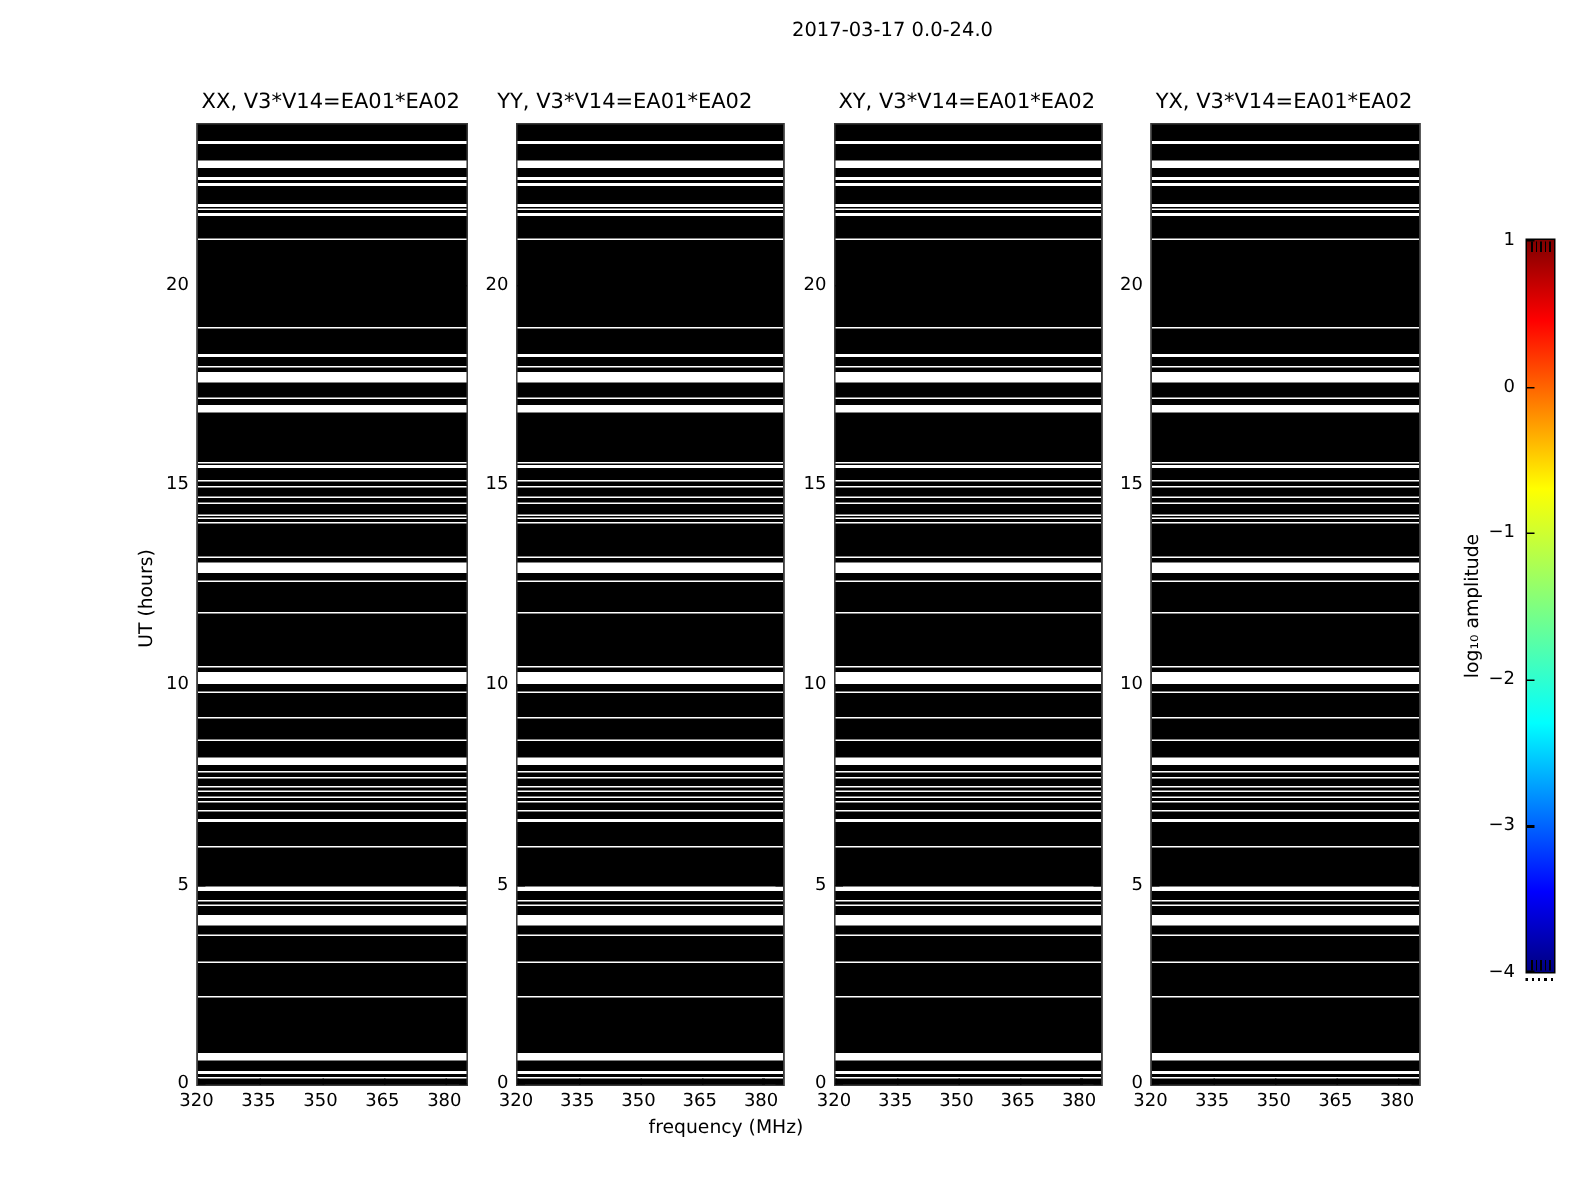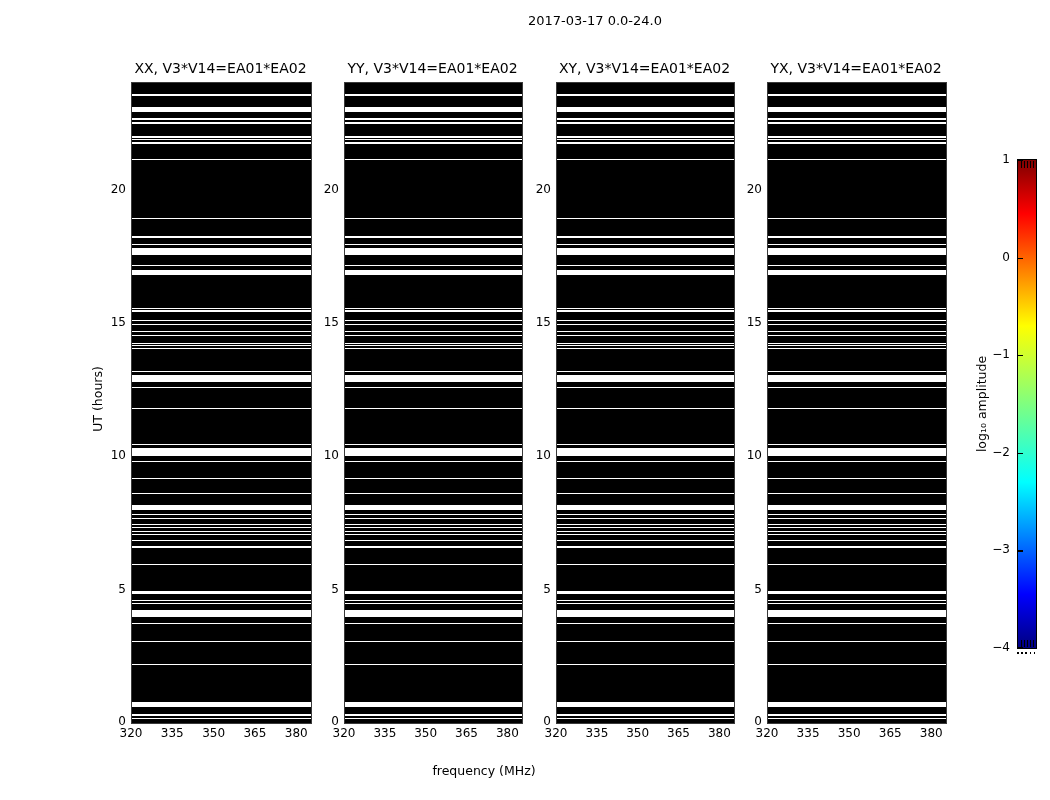--- a/index.html
+++ b/index.html
@@ -22,21 +22,21 @@
     border:1px solid #3a3a3a;box-sizing:content-box;
   }
   .stripe{position:absolute;left:0;right:0;background:#ffffff;}
   .xtick-in{position:absolute;bottom:0;width:1.2px;height:4px;background:#000;}
   .ytick-in{position:absolute;height:1.3px;width:5px;background:#000;}
   .tick-label{position:absolute;font-size:12px;white-space:nowrap;}
   .ytick-label{transform:translateY(-50%);text-align:right;}
   .xtick-label{transform:translateX(-50%);top:726px;}
   .xlabel{
     position:absolute;top:743px;left:484px;transform:translateX(-50%);
-    font-size:12.5px;white-space:nowrap;margin-top:20px;
+    font-size:12.5px;white-space:nowrap;
   }
   .ylabel{
     position:absolute;left:97px;top:399px;
     transform:translate(-50%,-50%) rotate(-90deg);
     font-size:12.5px;white-space:nowrap;
   }
   .cbar{
     position:absolute;left:1017px;top:159px;width:18px;height:488px;
     border:1px solid #000;box-sizing:content-box;
   }
@@ -143,21 +143,21 @@
         <div class="ytick-in" style="left: 174px; top: 638.7px;"></div>
         <div class="ytick-in" style="left: 0px; top: 506.667px;"></div>
         <div class="ytick-in" style="left: 174px; top: 506.667px;"></div>
         <div class="ytick-in" style="left: 0px; top: 373.333px;"></div>
         <div class="ytick-in" style="left: 174px; top: 373.333px;"></div>
         <div class="ytick-in" style="left: 0px; top: 240px;"></div>
         <div class="ytick-in" style="left: 174px; top: 240px;"></div>
         <div class="ytick-in" style="left: 0px; top: 106.667px;"></div>
         <div class="ytick-in" style="left: 174px; top: 106.667px;"></div>
       </div>
-      <div class="panel-title" style="left: 344px; width: 177px;">YY, V3*V14=EA01*EA02</div>
+      <div class="panel-title" style="left: 328px; width: 177px;">YY, V3*V14=EA01*EA02</div>
       <div class="tick-label xtick-label" style="left: 344px;">320</div>
       <div class="tick-label xtick-label" style="left: 384.846px;">335</div>
       <div class="tick-label xtick-label" style="left: 425.692px;">350</div>
       <div class="tick-label xtick-label" style="left: 466.538px;">365</div>
       <div class="tick-label xtick-label" style="left: 507.385px;">380</div>
       <div class="tick-label ytick-label" style="left: 299px; width: 40px; top: 721px;">0</div>
       <div class="tick-label ytick-label" style="left: 299px; width: 40px; top: 588.667px;">5</div>
       <div class="tick-label ytick-label" style="left: 299px; width: 40px; top: 455.333px;">10</div>
       <div class="tick-label ytick-label" style="left: 299px; width: 40px; top: 322px;">15</div>
       <div class="tick-label ytick-label" style="left: 299px; width: 40px; top: 188.667px;">20</div>

